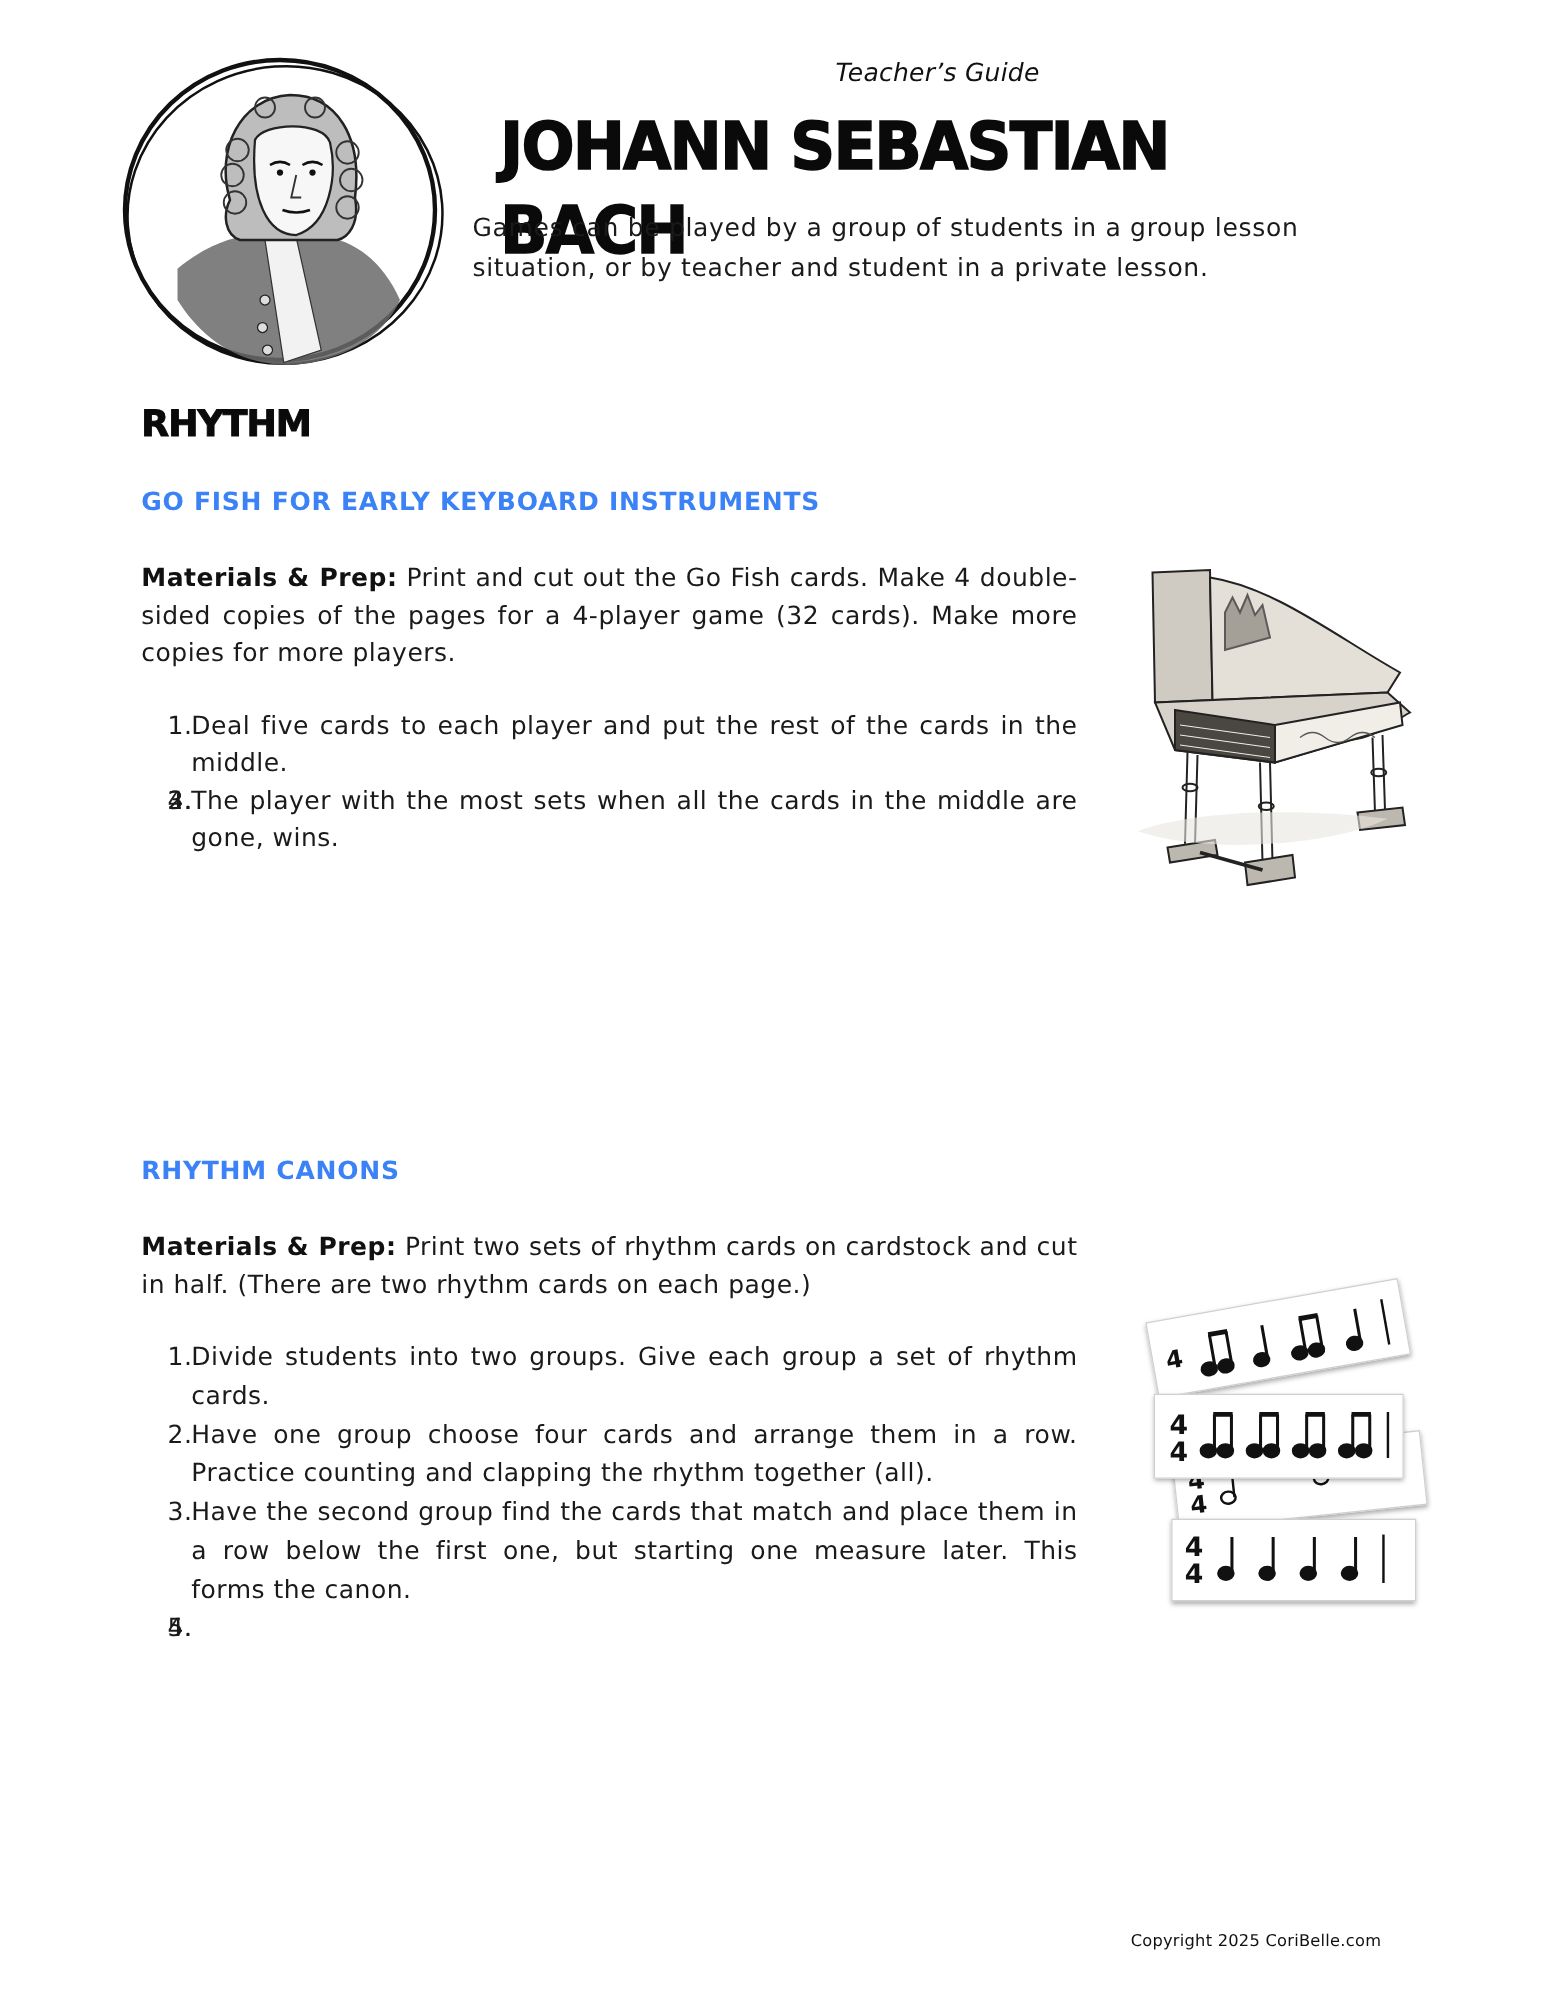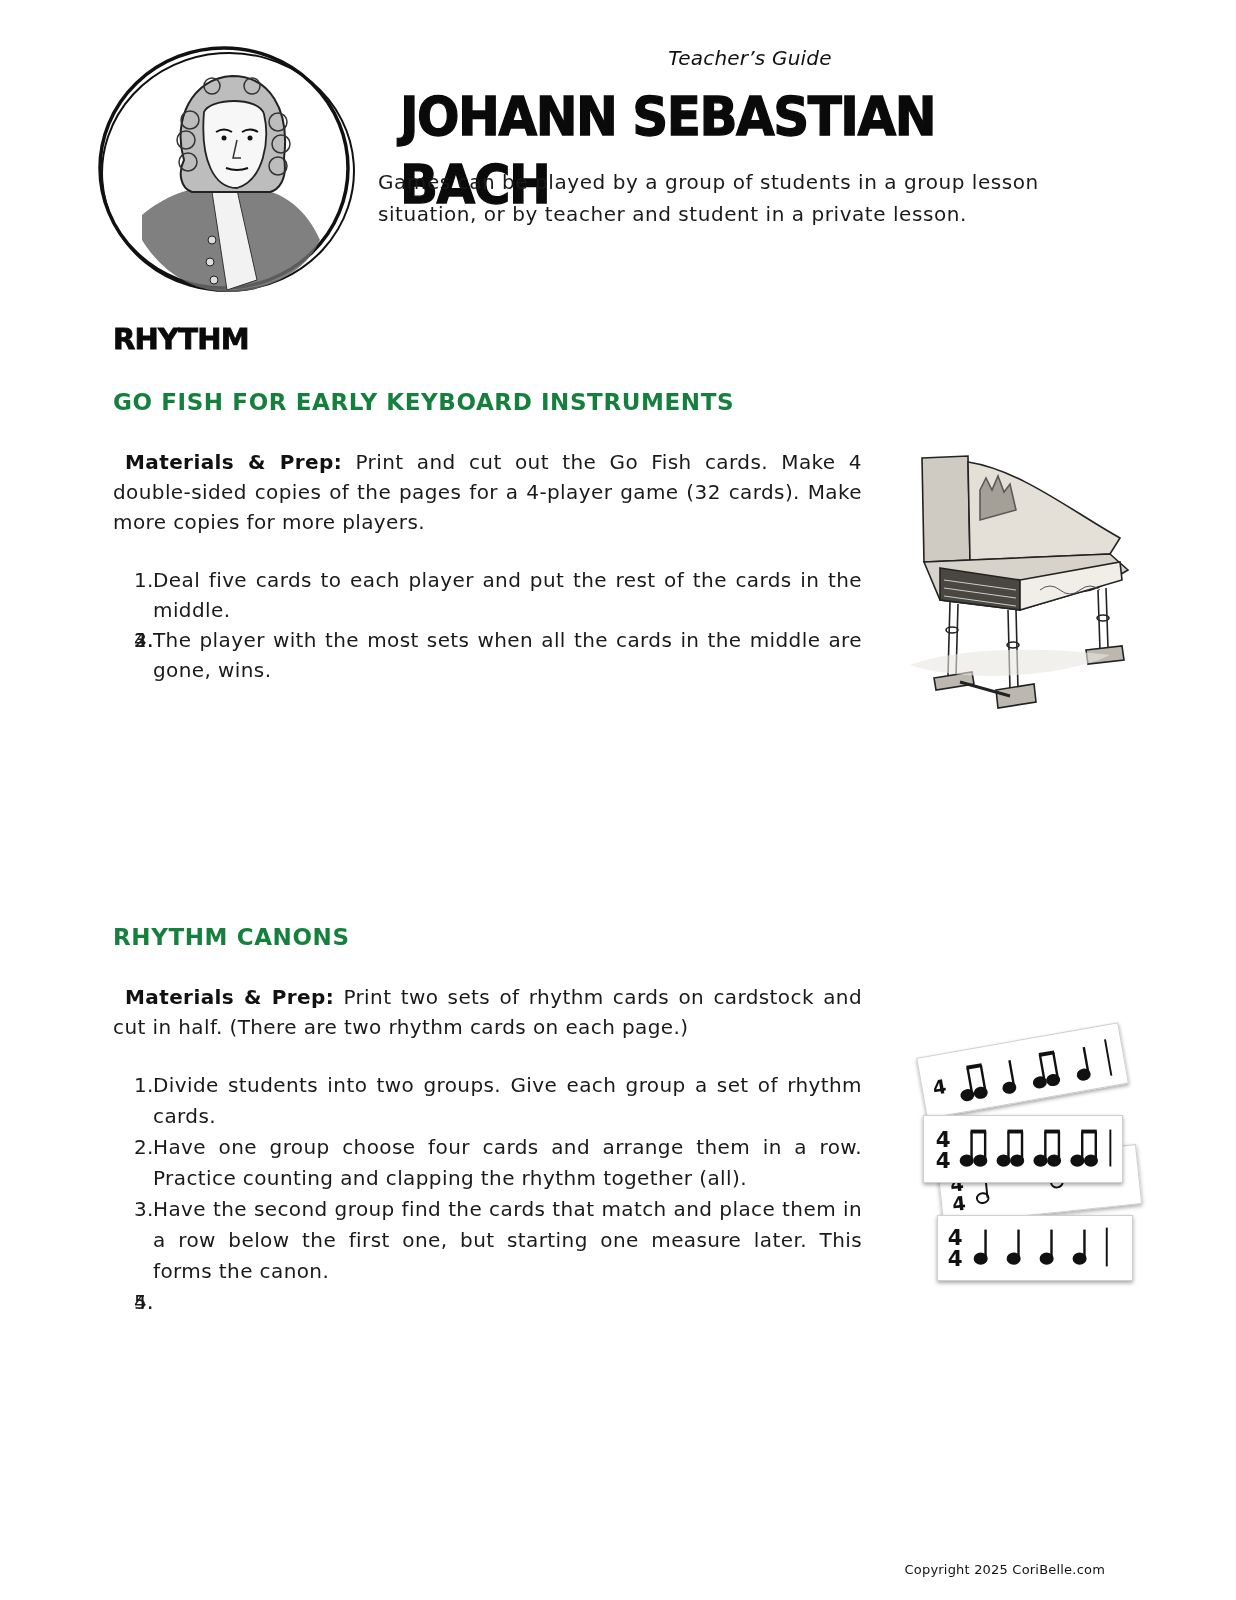--- a/index.html
+++ b/index.html
@@ -44,33 +44,33 @@
 
     
     .section-heading {
       position: absolute; left: 113px; top: 322px;
       font-weight: 900; font-size: 29px; letter-spacing: -0.8px;
       -webkit-text-stroke: 0.8px #0a0a0a;
       color: #0a0a0a;
     }
     .game-title {
       position: absolute; left: 113px;
-      font-weight: bold; font-size: 23px; letter-spacing: 0.6px;
-      color: #15803d;
+      font-weight: bold; font-size: 20px; letter-spacing: 0.6px;
+      color: #3b82f6;
     }
     .game-gofish-title { top: 389px; }
     .game-rhythm-title { top: 924px; }
 
     .materials {
       position: absolute; left: 113px; width: 749px;
       font-size: 20px; line-height: 30px; letter-spacing: 0.4px;
       text-align: justify;
       color: #1a1a1a;
     }
-    .materials .label { font-weight: bold; color: #111; margin-left: 12px; }
+    .materials .label { font-weight: bold; color: #111; }
     .gofish-materials { top: 447px; }
     .rhythm-materials { top: 982px; }
 
     .steps {
       position: absolute; left: 113px; width: 749px;
       list-style: none;
       font-size: 20px; line-height: 30px; letter-spacing: 0.4px;
       color: #1a1a1a;
     }
     .steps li {
@@ -96,21 +96,21 @@
     .card {
       position: absolute; background: #fff;
       border: 1px solid #cfcfcf;
       box-shadow: 0 2px 4px rgba(0,0,0,0.35);
     }
     .card svg { width: 100%; height: 100%; display: block; }
 
     .copyright {
       position: absolute; left: 890px; top: 1546px; width: 215px;
       text-align: right;
-      font-size: 13px; letter-spacing: 0.2px; color: #111; margin-top: 16px;
+      font-size: 13px; letter-spacing: 0.2px; color: #111;
     }
   </style>
 </head>
 <body>
 
 <div class="portrait">
   <svg viewBox="0 0 268 262">
     <ellipse cx="132" cy="128" rx="124" ry="120" fill="none" stroke="#111" stroke-width="3.5"></ellipse>
     <ellipse cx="136" cy="132" rx="126" ry="119" fill="none" stroke="#111" stroke-width="2" transform="rotate(-4 136 132)"></ellipse>
 

